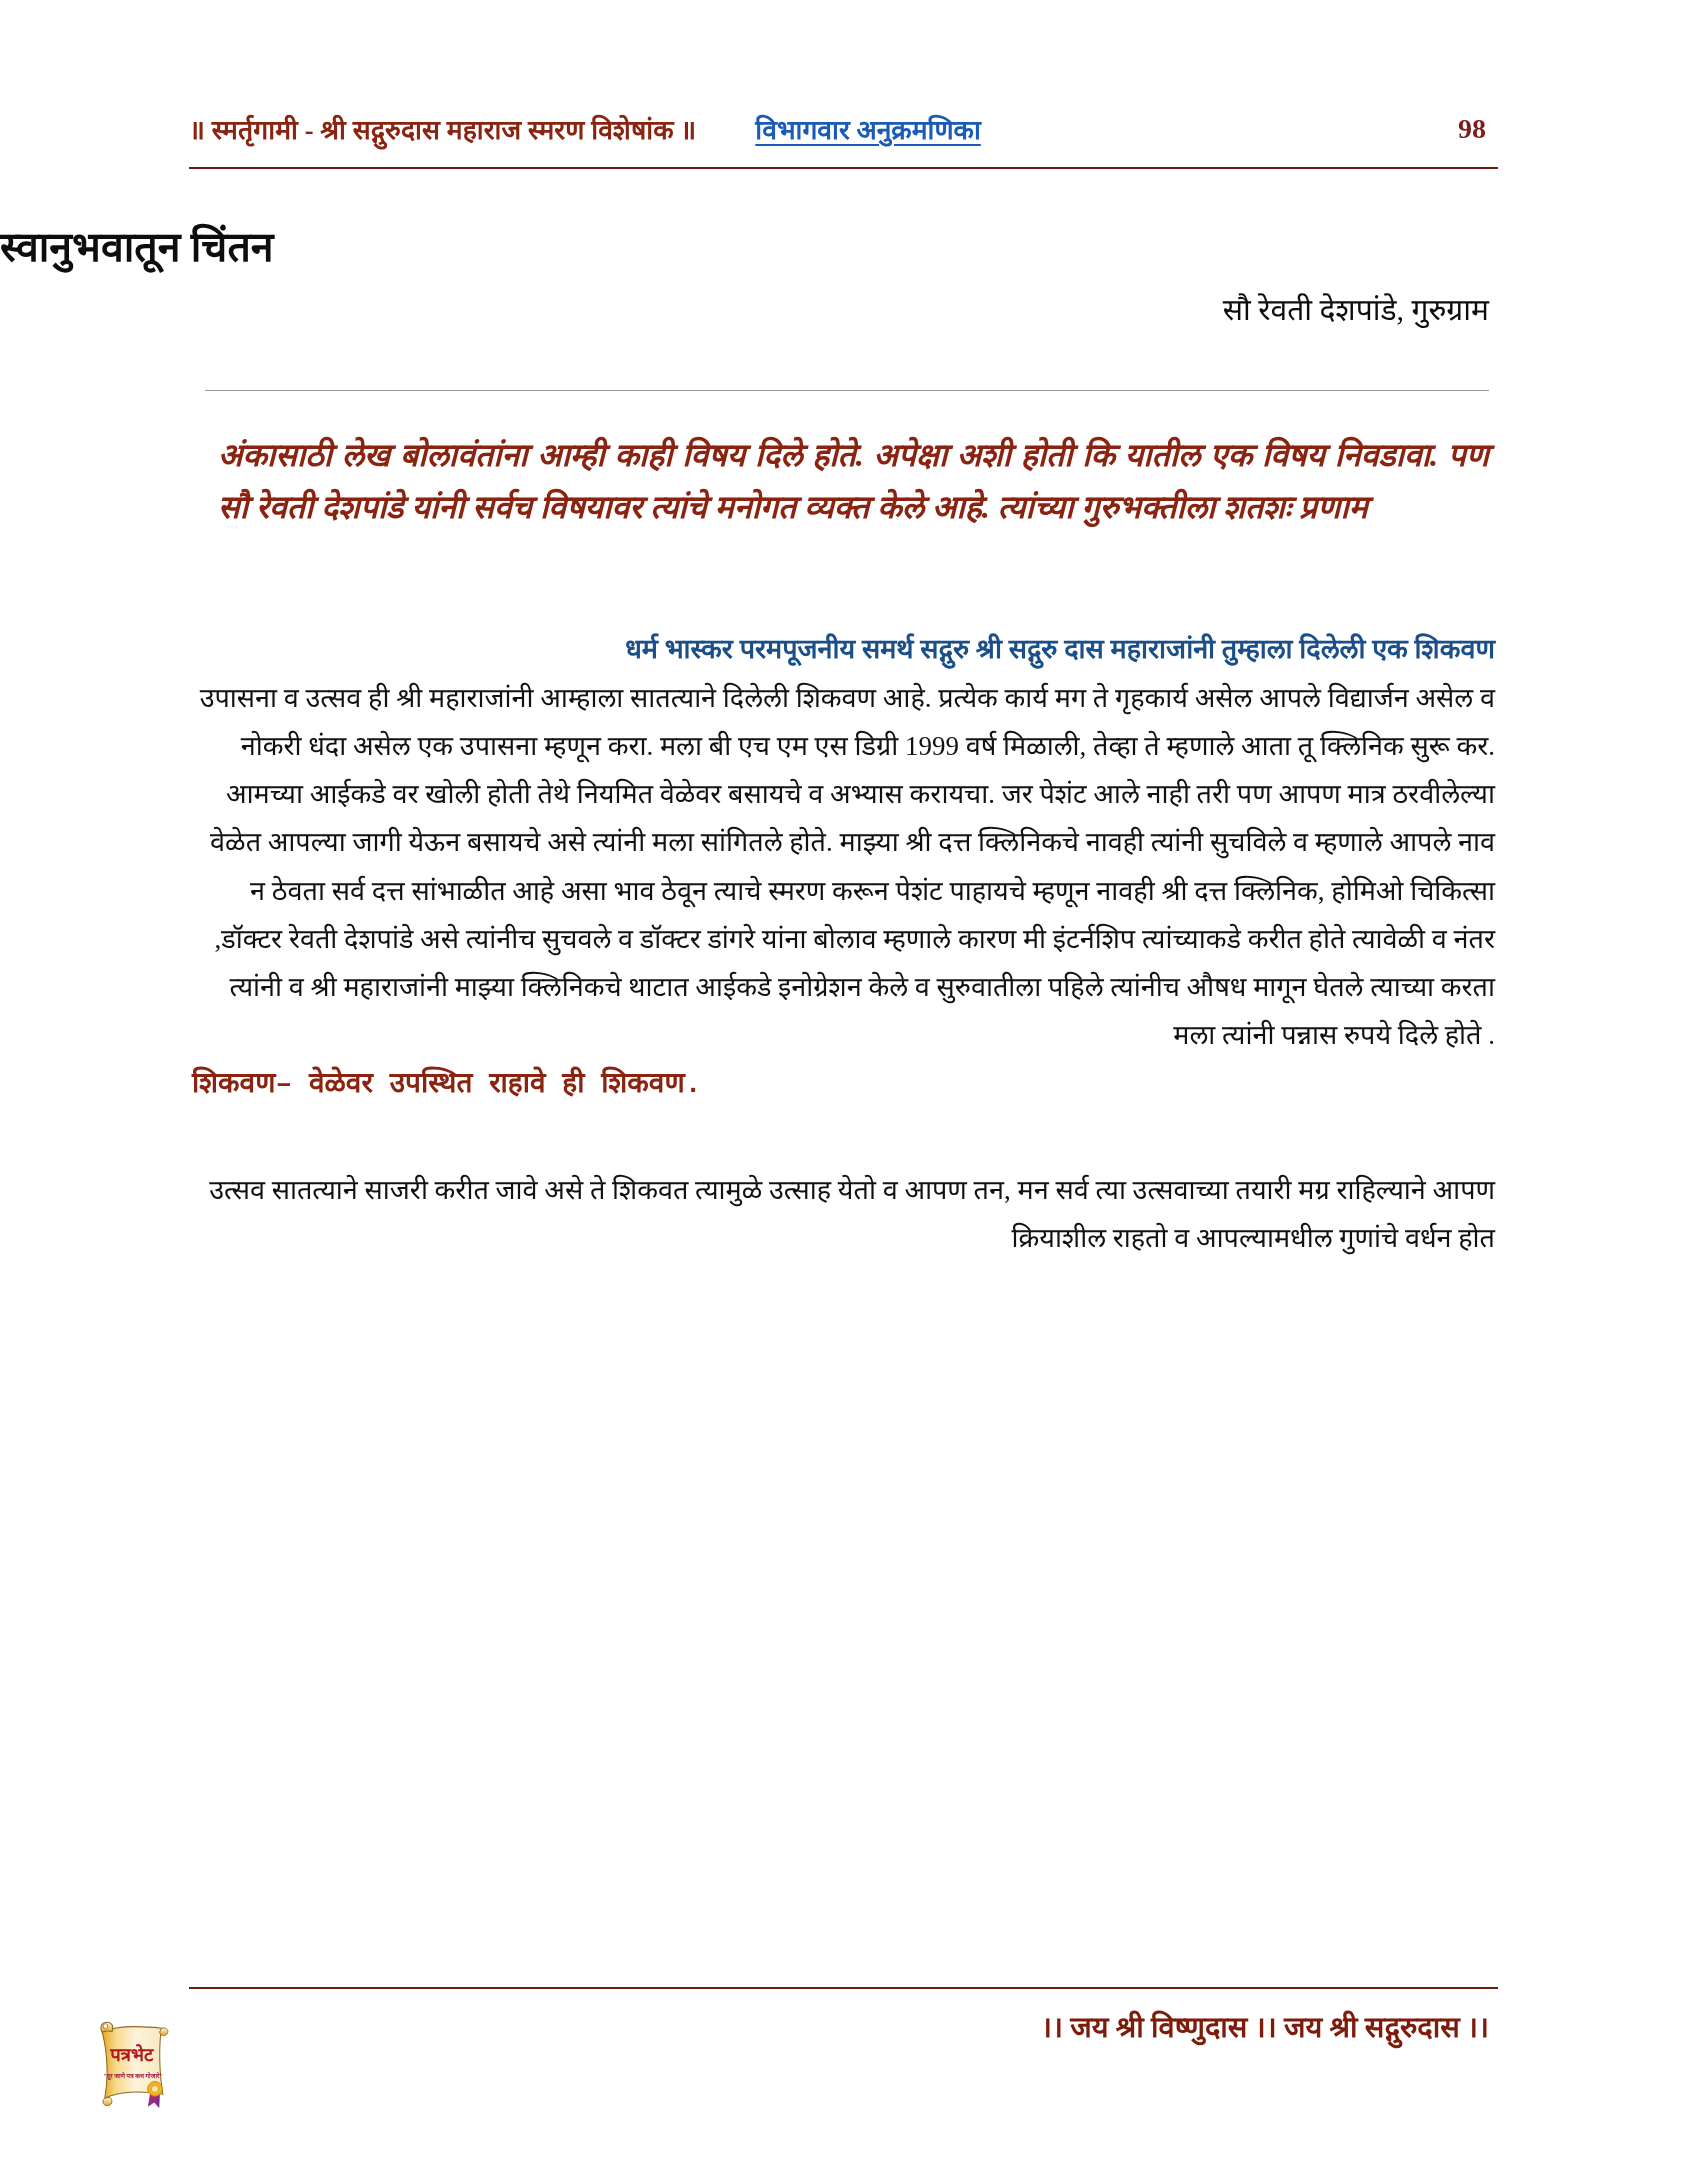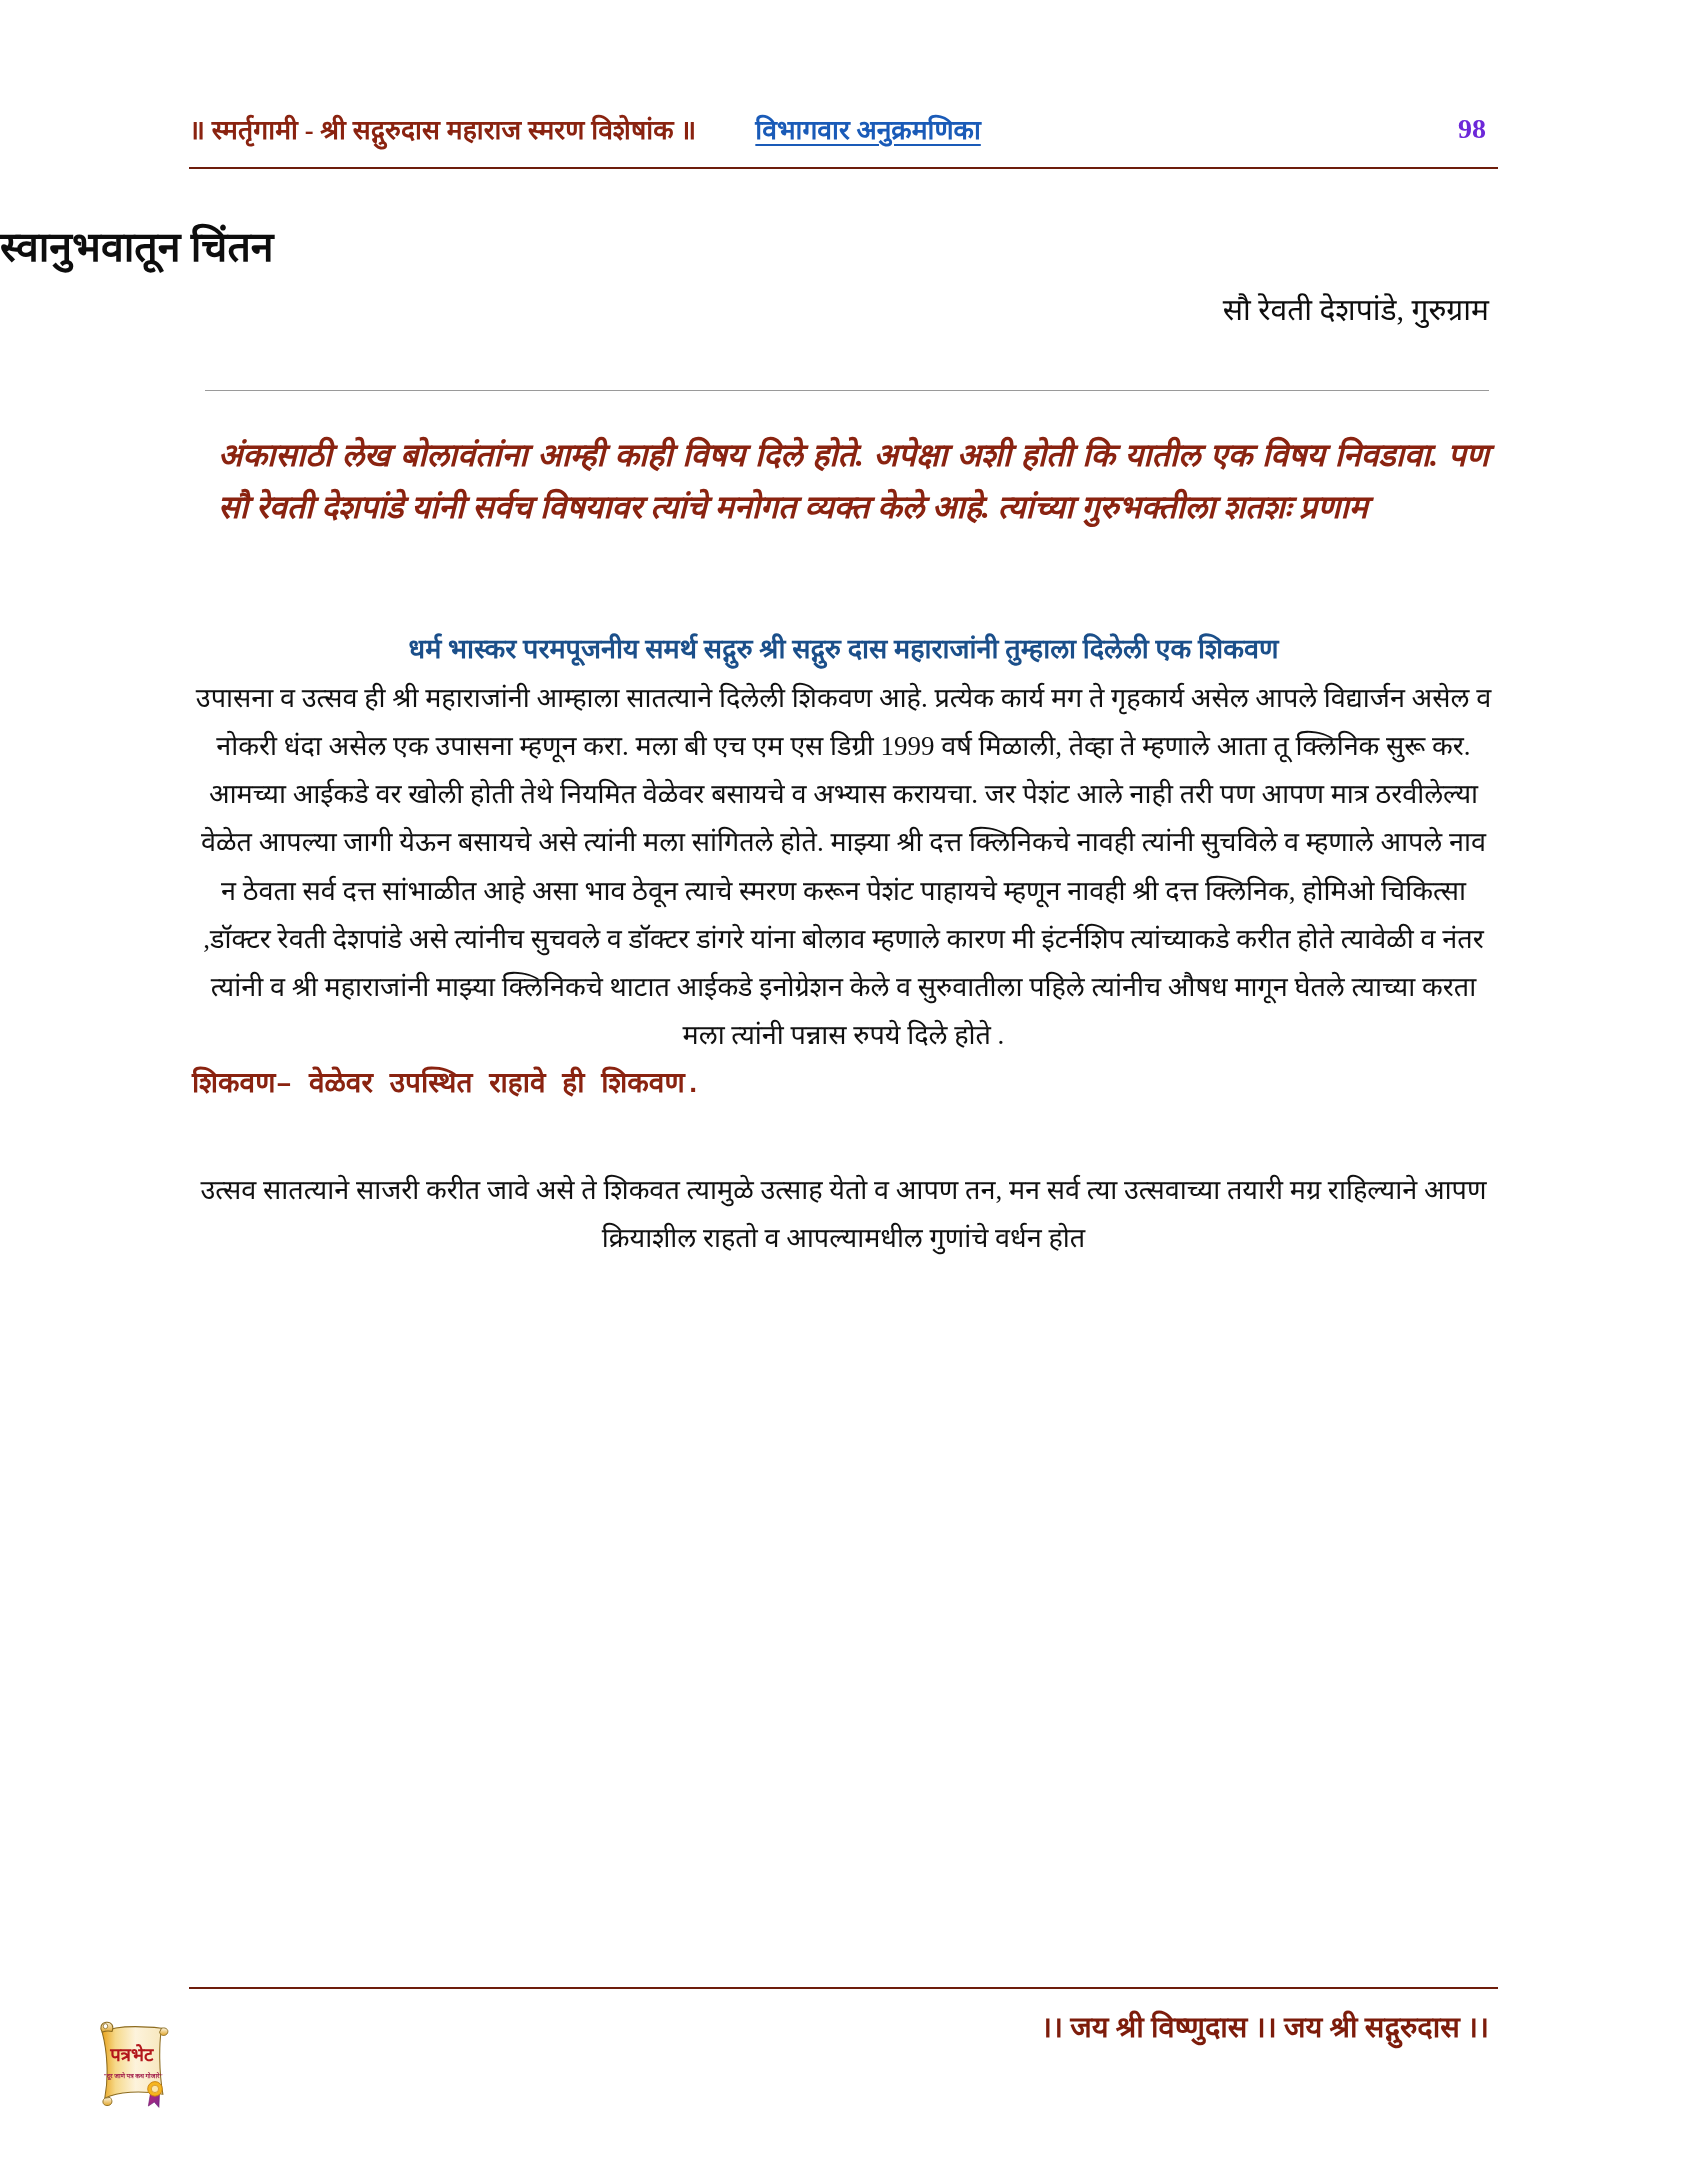--- a/index.html
+++ b/index.html
@@ -46,21 +46,21 @@
     line-height: 1.15;
     text-decoration: underline;
     text-underline-offset: 4.6px;
     text-decoration-thickness: 2px;
     white-space: nowrap;
     margin-left: 52px;
     cursor: pointer;
   }
   .header-spacer { flex: 1 1 auto; }
   .header-page-no {
-    color: #6d28d9;
+    color: #7f1d1d;
     font-weight: bold;
     font-size: 28px;
     line-height: 1.15;
     white-space: nowrap;
     padding-right: 12px;
   }
   .rule-top {
     position: absolute;
     left: 189px;
     right: 189px;
@@ -118,21 +118,21 @@
     position: absolute;
     left: 192px;
     right: 192px;
     top: 625px;
     width: 1303px;
   }
   .para {
     font-size: 27px;
     line-height: 1.78;
     color: #111111;
-    text-align: center;
+    text-align: right;
     margin: 0;
   }
   .lead-line {
     color: #1b4f8a;
     font-weight: bold;
     display: block;
     margin-bottom: 1.3px;
   }
   .teaching-line {
     color: #8a2310;

